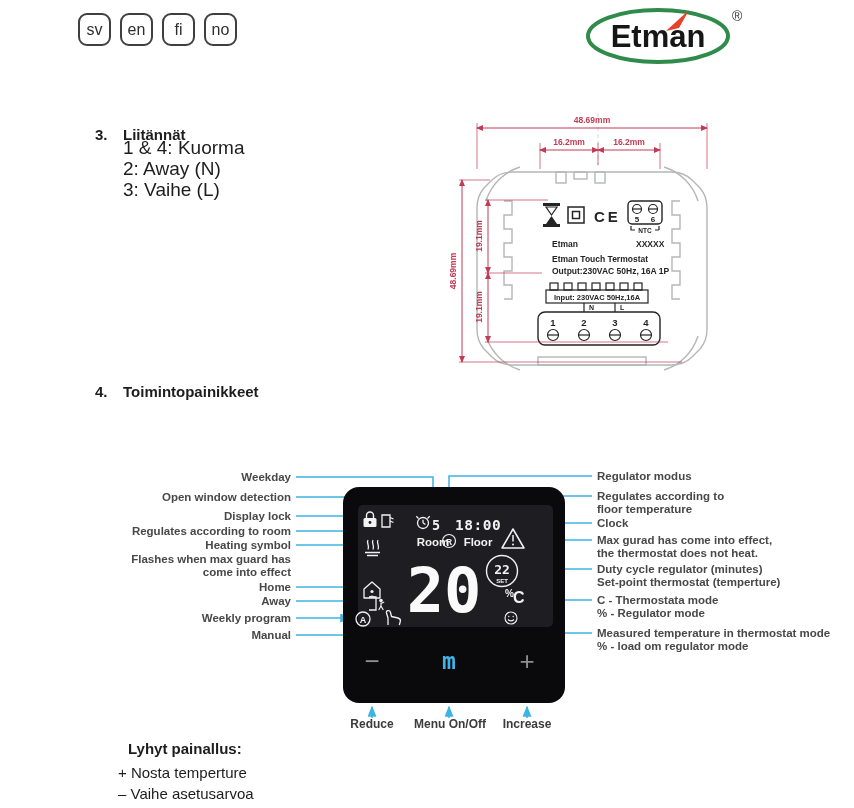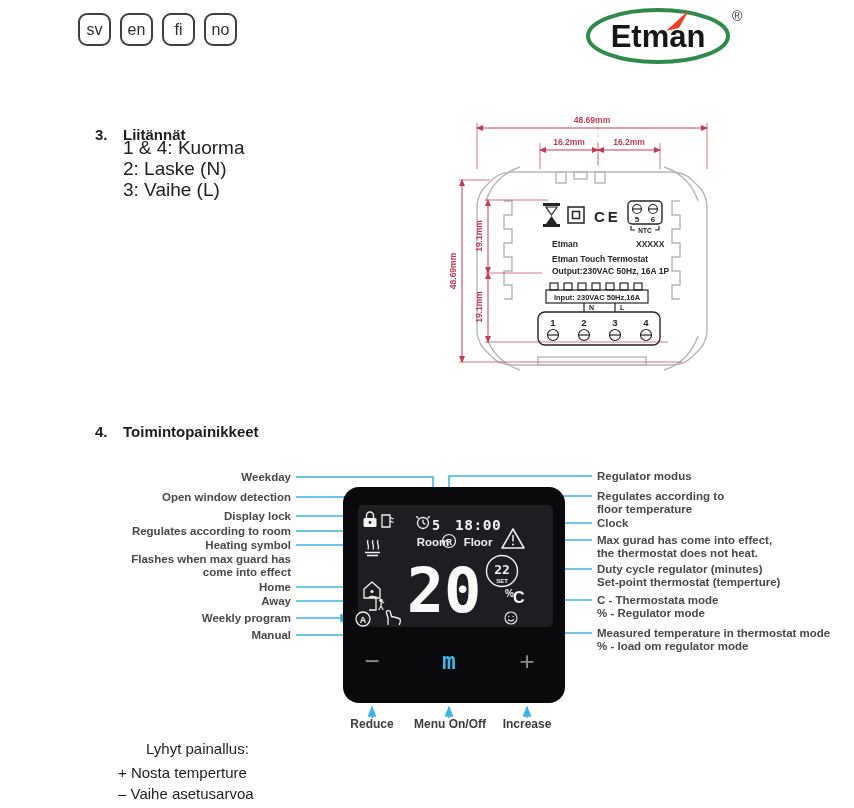--- a/index.html
+++ b/index.html
@@ -25,21 +25,21 @@
   .func-svg { position:absolute; left:0; top:455px; }
 
   svg text { font-family:"Liberation Sans", sans-serif; }
   .seg { font-family:"DejaVu Sans Mono", monospace; font-weight:bold; }
   .dimtxt { font-size:8.5px; font-weight:bold; fill:#c13b54; }
   .techtxt { font-size:8.5px; font-weight:bold; fill:#242424; }
   .lbl { font-size:11.5px; font-weight:bold; fill:#48484a; }
   .btm-lbl { font-size:12px; font-weight:bold; fill:#3c3c3e; }
 
   .footer { position:absolute; left:118px; top:740px; font-size:15px; color:#1d1d1d; }
-  .footer .f-title { font-weight:normal; margin-left:28px; margin-bottom:5px; }
+  .footer .f-title { font-weight:bold; margin-left:10px; margin-bottom:5px; }
   .footer .f-line { line-height:21px; }
 </style>
 </head>
 <body>
 
 <div class="page">
 
   <div class="lang-tabs">
     <div class="lang-tab">sv</div>
     <div class="lang-tab">en</div>
@@ -52,21 +52,21 @@
     <text x="76" y="42" text-anchor="middle" font-size="31" font-weight="bold" fill="#161616">Etman</text>
     <polygon points="84,26 107,5 97,23" fill="#e8412a"></polygon>
     <text x="150" y="16" font-size="14" fill="#333">®</text>
   </svg>
 
   <div class="sec-head" style="left:95px; top:115px;margin-top:11px;">
     <span class="sec-num">3.</span><span>Liitännät</span>
   </div>
   <div class="sec3-items">
     <div>1 &amp; 4: Kuorma</div>
-    <div>2: Laske (N)</div>
+    <div>2: Away (N)</div>
     <div>3: Vaihe (L)</div>
   </div>
 
   <svg class="tech-svg" width="312" height="280" viewBox="0 0 312 280">
     <defs>
       <marker id="aR" markerWidth="8" markerHeight="8" refX="6" refY="3" orient="auto-start-reverse">
         <path d="M0,0 L7,3 L0,6 Z" fill="#c13b54"></path>
       </marker>
     </defs>
 
@@ -169,21 +169,21 @@
       <line x1="21" y1="257" x2="244" y2="257" stroke-width="0.7"></line>
     </g>
     <text x="154" y="18" text-anchor="middle" class="dimtxt">48.69mm</text>
     <text x="131" y="40" text-anchor="middle" class="dimtxt">16.2mm</text>
     <text x="191" y="40" text-anchor="middle" class="dimtxt">16.2mm</text>
     <text x="18" y="166" text-anchor="middle" transform="rotate(-90 18 166)" class="dimtxt">48.69mm</text>
     <text x="44" y="131" text-anchor="middle" transform="rotate(-90 44 131)" class="dimtxt">19.1mm</text>
     <text x="44" y="202" text-anchor="middle" transform="rotate(-90 44 202)" class="dimtxt">19.1mm</text>
   </svg>
 
-  <div class="sec-head" style="left:95px; top:383px;margin-top:40px;">
+  <div class="sec-head" style="left:95px; top:383px;">
     <span class="sec-num">4.</span><span>Toimintopainikkeet</span>
   </div>
 
   <svg class="func-svg" width="854" height="300" viewBox="0 0 854 300">
     <defs>
       <marker id="aC" markerWidth="9" markerHeight="9" refX="6.5" refY="3" orient="auto">
         <path d="M0,0 L7.5,3 L0,6 Z" fill="#3db4e4"></path>
       </marker>
     </defs>
 

